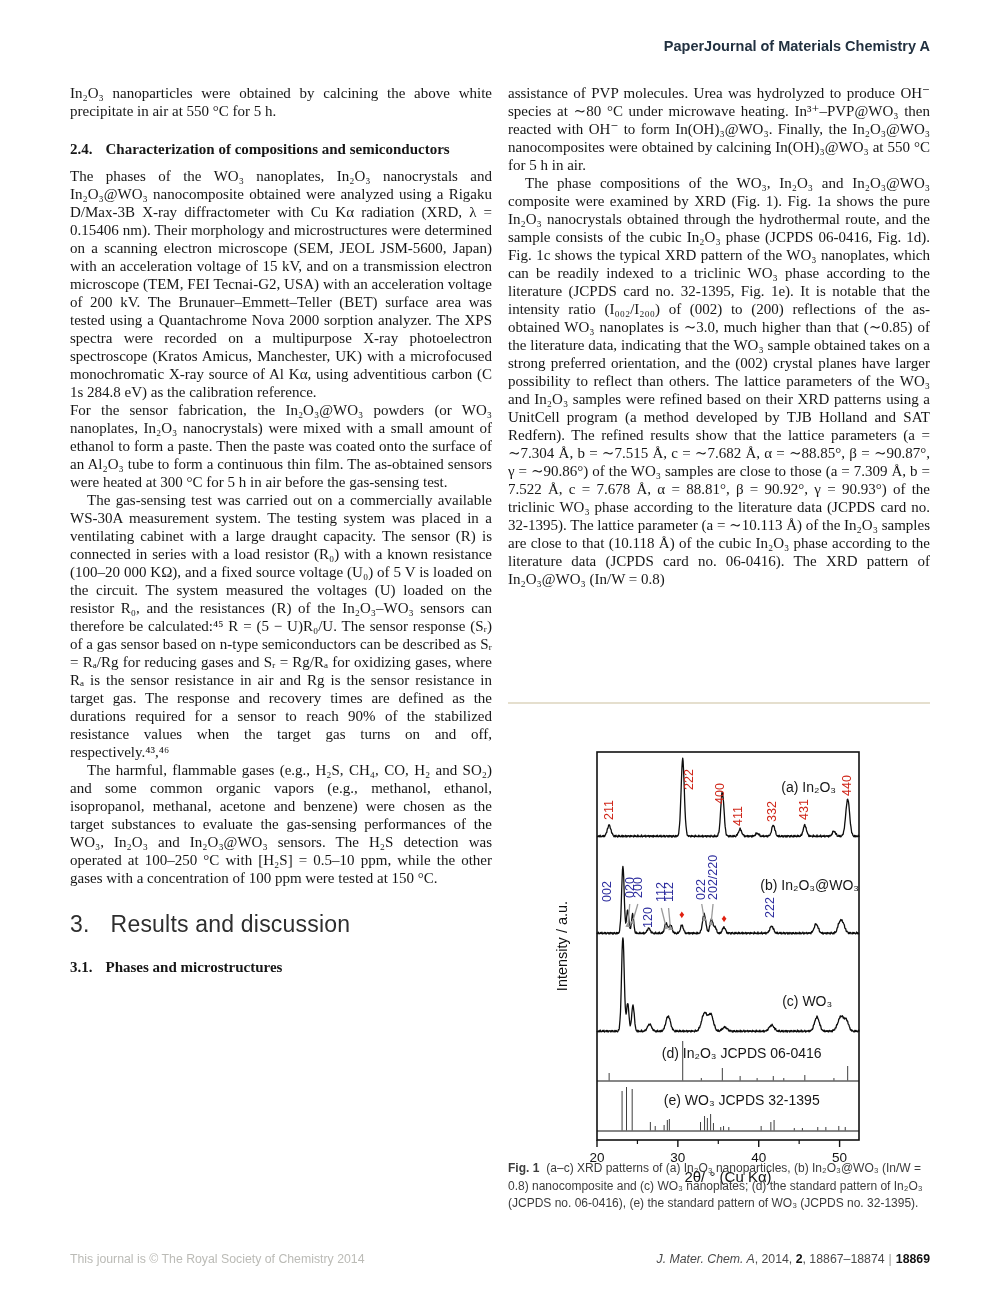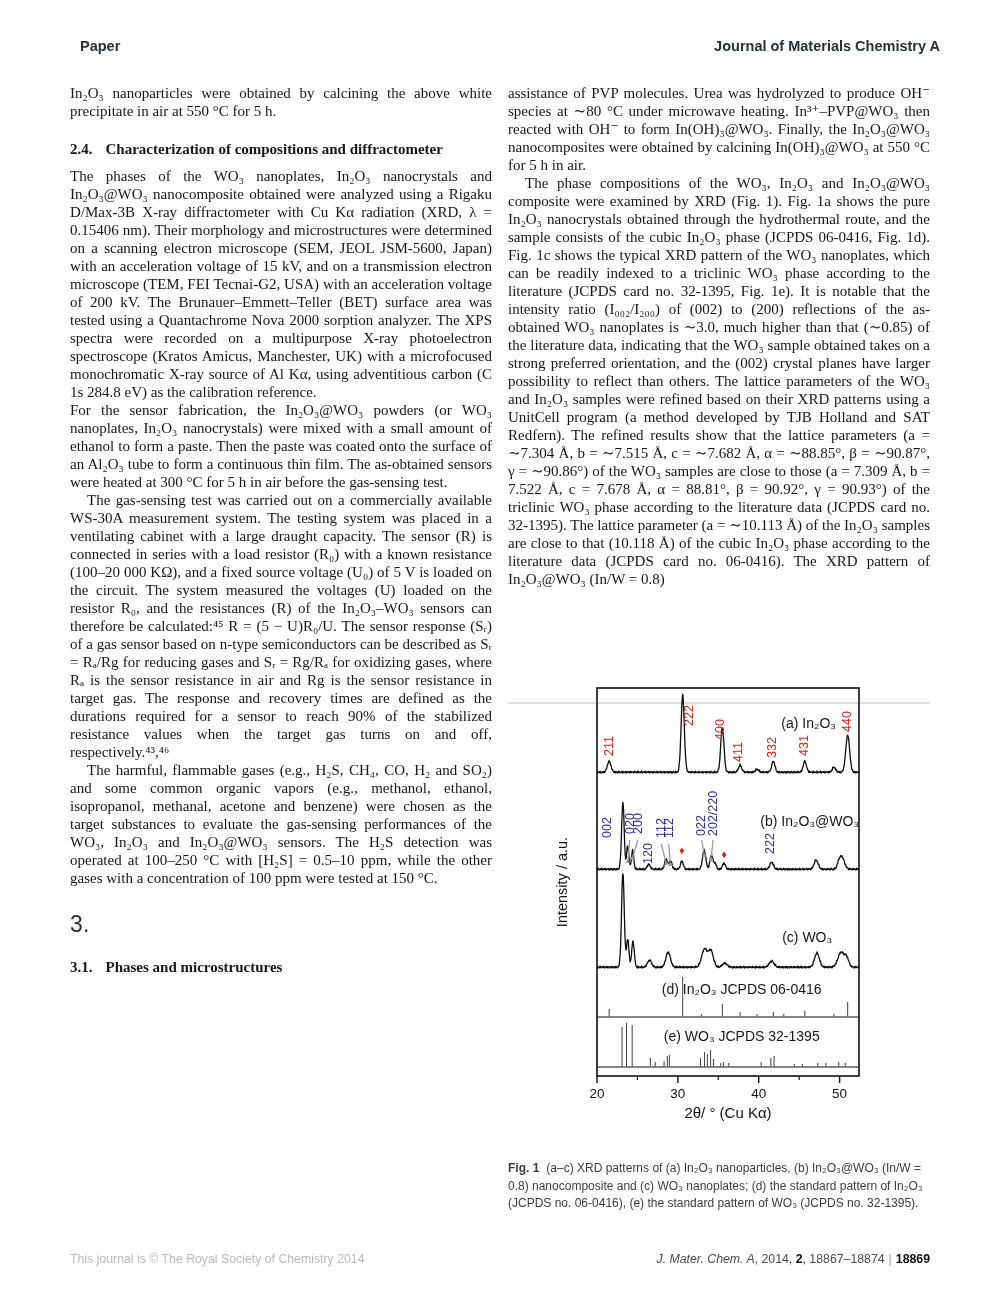--- a/index.html
+++ b/index.html
@@ -1,30 +1,30 @@
 <!DOCTYPE html>
 <html><head>
 <meta charset="utf-8">
 <style>
   html,body{margin:0;padding:0;background:#ffffff;}
   .page{position:relative;width:1000px;height:1309px;background:#fff;overflow:hidden;
         font-family:"Liberation Serif","DejaVu Serif",serif;color:#161616;}
-  .header{position:absolute;top:38px;left:70px;width:860px;display:flex;justify-content:space-between;
-          font-family:"Liberation Sans",sans-serif;font-size:14.5px;font-weight:bold;color:#223140;margin-left:10px;}
+  .header{position:absolute;top:38px;left:70px;width:860px;display:flex;justify-content:flex-end;
+          font-family:"Liberation Sans",sans-serif;font-size:14.5px;font-weight:bold;color:#223140;}
   .columns{position:absolute;top:84px;left:70px;width:860px;display:flex;gap:16px;justify-content:center;}
   .col{width:422px;position:relative;height:1162px;overflow:hidden;}
   p.body{margin:0;font-size:15px;line-height:18px;text-align:justify;}
   p.indent{text-indent:17px;}
   .h-sub{margin:21px 0 9px 0;font-size:15px;font-weight:bold;display:flex;}
   .h-sub .num{margin-right:13px;}
   .h-section{margin:24px 0 7px 0;font-family:"Liberation Sans",sans-serif;font-size:23px;
              font-weight:500;color:#2e2e2e;display:flex;letter-spacing:0.2px;}
   .h-section .num{margin-right:21px;}
   .fig-rule{position:absolute;top:618px;left:0;width:424px;border-top:2px solid #e5dfce;}
-  .figure{position:absolute;top:602px;left:46px;}
+  .figure{position:absolute;top:666px;left:46px;}
   .fig-caption{position:absolute;top:1064px;left:0;width:424px;font-family:"Liberation Sans",sans-serif;
                font-size:12px;line-height:17.5px;color:#3c3c3c;}
   .fig-caption .figlab{font-weight:bold;margin-right:7px;}
   .footer{position:absolute;top:1252px;left:70px;width:860px;display:flex;justify-content:space-between;
           font-family:"Liberation Sans",sans-serif;font-size:12.3px;gap:32px;}
   .footer-left{color:#bbbbb6;}
   .footer-right{color:#4a4a4a;}
   .footer-right .it{font-style:italic;}
   .footer-right .b{font-weight:bold;color:#111;}
   .footer-right .sep{color:#9a9a96;padding:0 4px;}
@@ -38,28 +38,29 @@
     <span>Paper</span>
     <span>Journal of Materials Chemistry A</span>
   </div>
 
   <div class="columns">
 
     <div class="col">
       <p class="body">In₂O₃ nanoparticles were obtained by calcining the above white precipitate in air at 550 °C for 5 h.</p>
       <div class="h-sub">
         <span class="num">2.4.</span>
-        <span>Characterization of compositions and diffractometer</span>
+        <span>Characterization of compositions and semiconductors</span>
       </div>
       <p class="body">The phases of the WO₃ nanoplates, In₂O₃ nanocrystals and In₂O₃@WO₃ nanocomposite obtained were analyzed using a Rigaku D/Max-3B X-ray diffractometer with Cu Kα radiation (XRD, λ = 0.15406 nm). Their morphology and microstructures were determined on a scanning electron microscope (SEM, JEOL JSM-5600, Japan) with an acceleration voltage of 15 kV, and on a transmission electron microscope (TEM, FEI Tecnai-G2, USA) with an acceleration voltage of 200 kV. The Brunauer–Emmett–Teller (BET) surface area was tested using a Quantachrome Nova 2000 sorption analyzer. The XPS spectra were recorded on a multipurpose X-ray photoelectron spectroscope (Kratos Amicus, Manchester, UK) with a microfocused monochromatic X-ray source of Al Kα, using adventitious carbon (C 1s 284.8 eV) as the calibration reference.</p>
       <p class="body">For the sensor fabrication, the In₂O₃@WO₃ powders (or WO₃ nanoplates, In₂O₃ nanocrystals) were mixed with a small amount of ethanol to form a paste. Then the paste was coated onto the surface of an Al₂O₃ tube to form a continuous thin film. The as-obtained sensors were heated at 300 °C for 5 h in air before the gas-sensing test.</p>
       <p class="body indent">The gas-sensing test was carried out on a commercially available WS-30A measurement system. The testing system was placed in a ventilating cabinet with a large draught capacity. The sensor (R) is connected in series with a load resistor (R₀) with a known resistance (100–20 000 KΩ), and a fixed source voltage (U₀) of 5 V is loaded on the circuit. The system measured the voltages (U) loaded on the resistor R₀, and the resistances (R) of the In₂O₃–WO₃ sensors can therefore be calculated:⁴⁵ R = (5 − U)R₀/U. The sensor response (Sᵣ) of a gas sensor based on n-type semiconductors can be described as Sᵣ = Rₐ/Rg for reducing gases and Sᵣ = Rg/Rₐ for oxidizing gases, where Rₐ is the sensor resistance in air and Rg is the sensor resistance in target gas. The response and recovery times are defined as the durations required for a sensor to reach 90% of the stabilized resistance values when the target gas turns on and off, respectively.⁴³,⁴⁶</p>
       <p class="body indent">The harmful, flammable gases (e.g., H₂S, CH₄, CO, H₂ and SO₂) and some common organic vapors (e.g., methanol, ethanol, isopropanol, methanal, acetone and benzene) were chosen as the target substances to evaluate the gas-sensing performances of the WO₃, In₂O₃ and In₂O₃@WO₃ sensors. The H₂S detection was operated at 100–250 °C with [H₂S] = 0.5–10 ppm, while the other gases with a concentration of 100 ppm were tested at 150 °C.</p>
       <div class="h-section">
         <span class="num">3.</span>
+        <span>Results and discussion</span>
       </div>
       <div class="h-sub">
         <span class="num">3.1.</span>
         <span>Phases and microstructures</span>
       </div>
     </div>
 
     <div class="col">
       <p class="body">assistance of PVP molecules. Urea was hydrolyzed to produce OH⁻ species at ∼80 °C under microwave heating. In³⁺–PVP@WO₃ then reacted with OH⁻ to form In(OH)₃@WO₃. Finally, the In₂O₃@WO₃ nanocomposites were obtained by calcining In(OH)₃@WO₃ at 550 °C for 5 h in air.</p>
       <p class="body indent">The phase compositions of the WO₃, In₂O₃ and In₂O₃@WO₃ composite were examined by XRD (Fig. 1). Fig. 1a shows the pure In₂O₃ nanocrystals obtained through the hydrothermal route, and the sample consists of the cubic In₂O₃ phase (JCPDS 06-0416, Fig. 1d). Fig. 1c shows the typical XRD pattern of the WO₃ nanoplates, which can be readily indexed to a triclinic WO₃ phase according to the literature (JCPDS card no. 32-1395, Fig. 1e). It is notable that the intensity ratio (I₀₀₂/I₂₀₀) of (002) to (200) reflections of the as-obtained WO₃ nanoplates is ∼3.0, much higher than that (∼0.85) of the literature data, indicating that the WO₃ sample obtained takes on a strong preferred orientation, and the (002) crystal planes have larger possibility to reflect than others. The lattice parameters of the WO₃ and In₂O₃ samples were refined based on their XRD patterns using a UnitCell program (a method developed by TJB Holland and SAT Redfern). The refined results show that the lattice parameters (a = ∼7.304 Å, b = ∼7.515 Å, c = ∼7.682 Å, α = ∼88.85°, β = ∼90.87°, γ = ∼90.86°) of the WO₃ samples are close to those (a = 7.309 Å, b = 7.522 Å, c = 7.678 Å, α = 88.81°, β = 90.92°, γ = 90.93°) of the triclinic WO₃ phase according to the literature data (JCPDS card no. 32-1395). The lattice parameter (a = ∼10.113 Å) of the In₂O₃ samples are close to that (10.118 Å) of the cubic In₂O₃ phase according to the literature data (JCPDS card no. 06-0416). The XRD pattern of In₂O₃@WO₃ (In/W = 0.8)</p>

